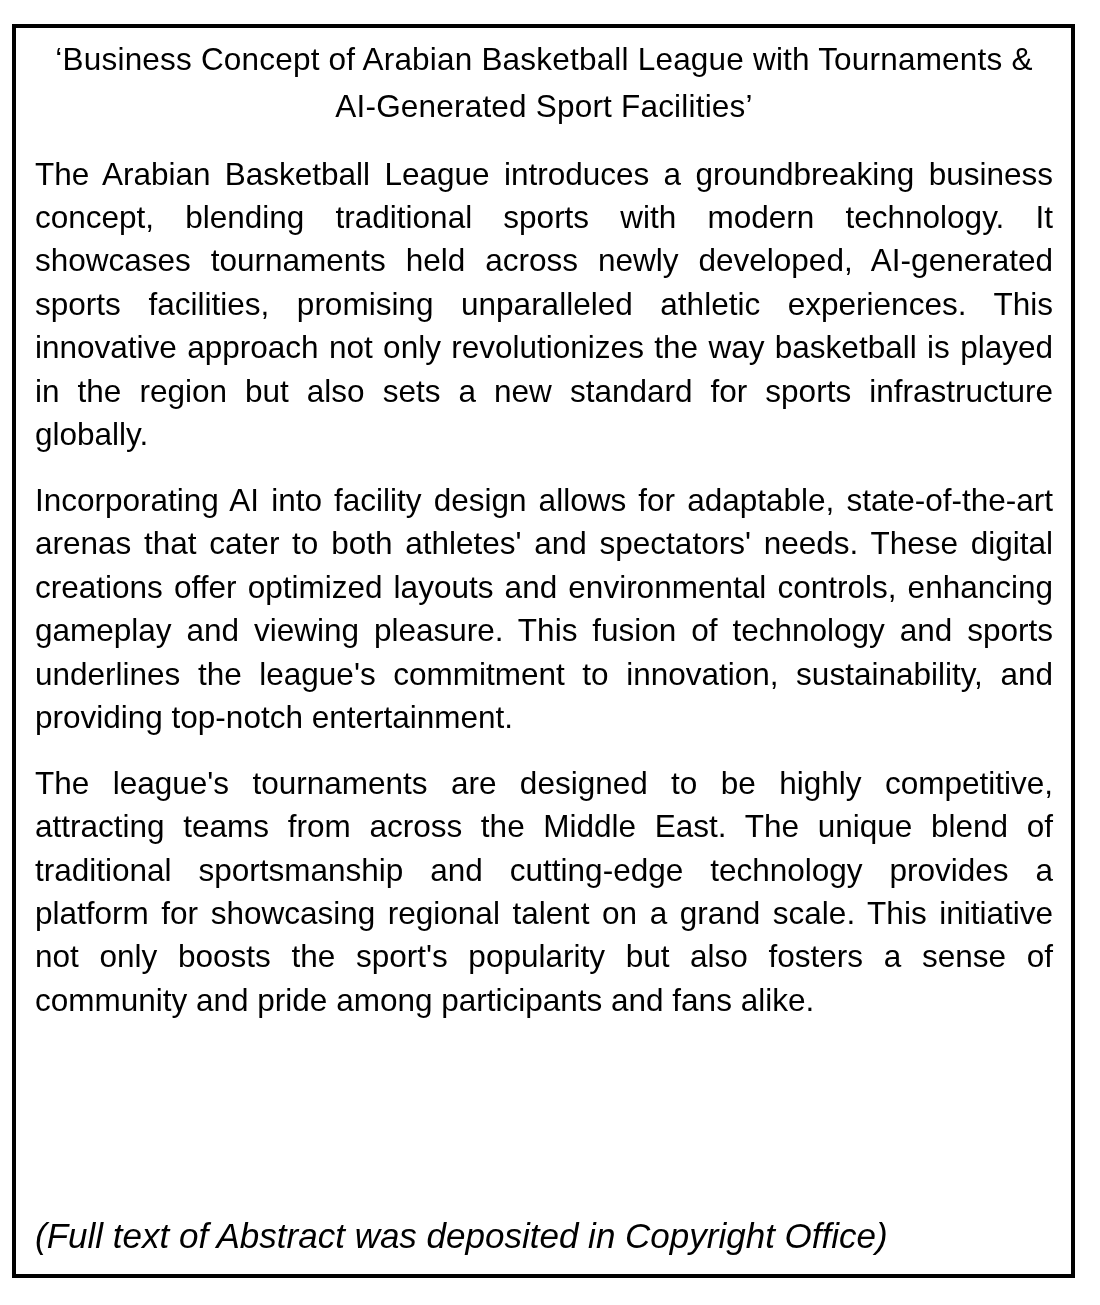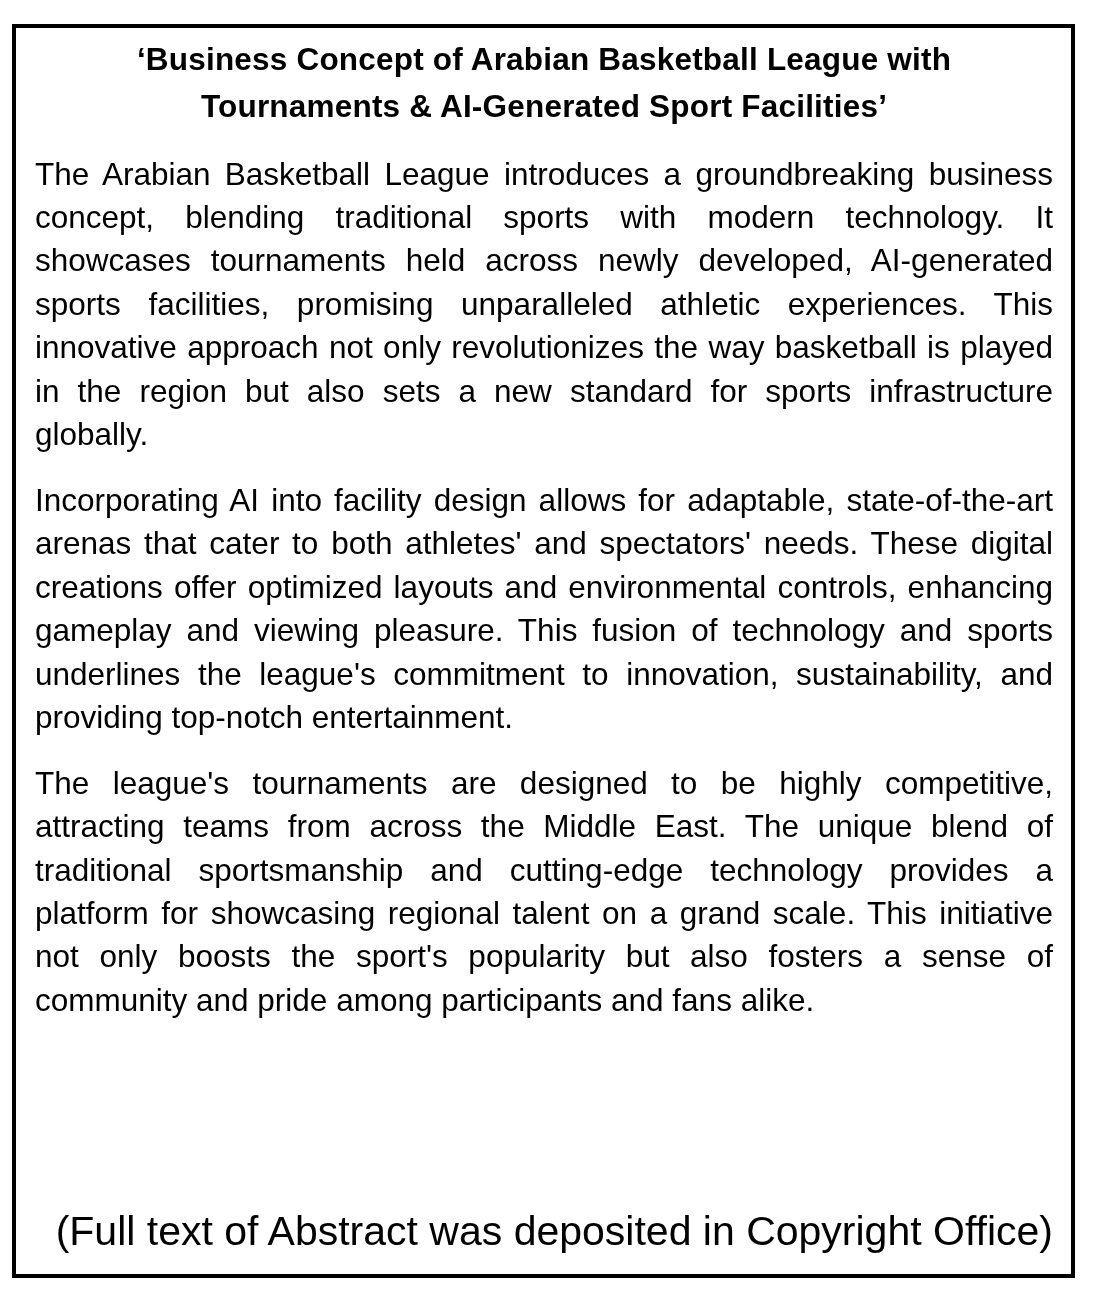--- a/index.html
+++ b/index.html
@@ -23,37 +23,38 @@
     height: 1254px;
     border: 4px solid #000000;
     box-sizing: border-box;
     padding: 8px 18px 12px 19px;
     display: flex;
     flex-direction: column;
     background: #ffffff;
   }
   .doc-title {
     text-align: center;
-    font-weight: bold;
+    font-weight: normal;
     font-size: 31.5px;
     line-height: 1.5;
     letter-spacing: 0.2px;
   }
   .doc-paragraph {
     text-align: justify;
     font-size: 31.5px;
     line-height: 1.38;
     margin: 22px 0 0 0;
   }
   .doc-footer {
-    text-align: right;
-    font-size: 41px;
+    text-align: left;
+    font-size: 35px;
     line-height: 1.38;
     margin-top: auto;
     padding-bottom: 2px;
+    font-style: italic;
   }
 </style>
 </head>
 <body>
 
 <div class="doc-frame">
   <div class="doc-title">‘Business Concept of Arabian Basketball League with Tournaments &amp; AI-Generated Sport Facilities’</div>
 
   <p class="doc-paragraph">The Arabian Basketball League introduces a groundbreaking business concept, blending traditional sports with modern technology. It showcases tournaments held across newly developed, AI-generated sports facilities, promising unparalleled athletic experiences. This innovative approach not only revolutionizes the way basketball is played in the region but also sets a new standard for sports infrastructure globally.</p>
 

